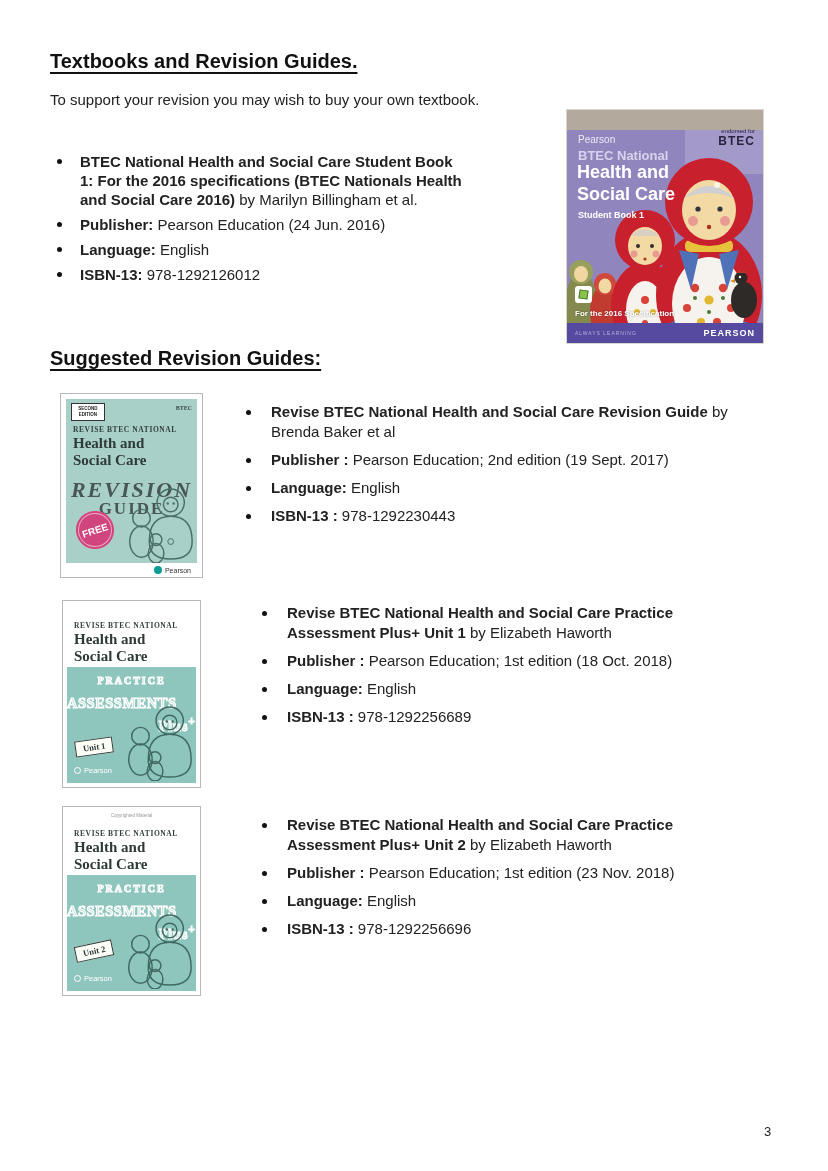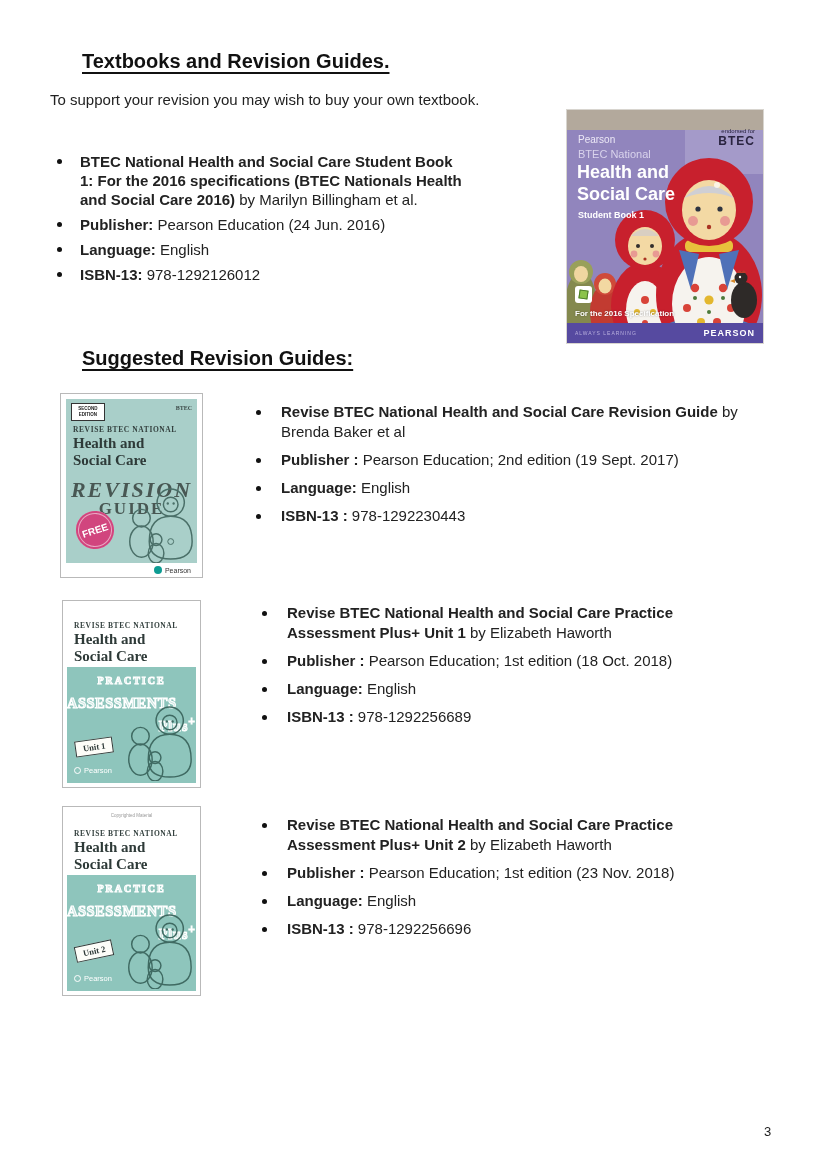--- a/index.html
+++ b/index.html
@@ -6,51 +6,50 @@
   body { background: #888; font-family: "Liberation Sans", sans-serif; }
   .page {
     position: relative; width: 828px; height: 1171px; margin: 0 auto;
     background: #ffffff; color: #1f1f1f; overflow: hidden;
   }
   
   .h-main {
     position: absolute; left: 50px; font-size: 20px; font-weight: bold;
     text-decoration: underline; text-decoration-thickness: 2px; text-underline-offset: 4px;
     color: #111;
-    margin-left: 32px;
   }
   #h1 { top: 50px; }
   #h2 { top: 347px; }
   
   .intro { position: absolute; left: 50px; top: 88px; font-size: 15px; line-height: 23px; color: #222; }
   
   ul.blist { list-style: none; position: absolute; }
   ul.blist li { position: relative; font-size: 15px; color: #222; }
   ul.blist li::before {
     content: ""; position: absolute; width: 5px; height: 5px; border-radius: 50%;
     background: #111; top: 7px;
   }
   ul.blist .b { font-weight: bold; }
   #list-textbook { left: 50px; top: 152px; width: 420px; }
   #list-textbook li { padding-left: 30px; line-height: 19px; margin-bottom: 6px; }
   #list-textbook li::before { left: 7px; }
   ul.glist li { padding-left: 37px; line-height: 20px; margin-bottom: 8px; }
   ul.glist li::before { left: 12px; top: 8px; }
-  #list-g1 { left: 244px; top: 402px; width: 500px; }
+  #list-g1 { left: 234px; top: 402px; width: 500px; }
   #list-g2 { left: 250px; top: 603px; width: 500px; }
   #list-g3 { left: 250px; top: 815px; width: 500px; }
   
   .cover-textbook {
     position: absolute; left: 567px; top: 110px; width: 196px; height: 233px;
     overflow: hidden; box-shadow: 0 0 0 1px #d8d5cf;
   }
   .cover-textbook svg.ct-bg { position: absolute; inset: 0; }
   .ct-txt { position: absolute; color: #fff; }
   .ct-pearson { left: 11px; top: 24px; font-size: 10px; color: #ece8f6; }
-  .ct-series  { left: 11px; top: 38px; font-size: 11px; color: #d9d3ec; }
+  .ct-series  { left: 11px; top: 38px; font-size: 13px; color: #d9d3ec; font-weight: bold; }
   .ct-title1  { left: 10px; top: 52px; font-size: 18px; font-weight: bold; }
   .ct-title2  { left: 10px; top: 74px; font-size: 18px; font-weight: bold; }
   .ct-sub     { left: 11px; top: 100px; font-size: 9px; font-weight: bold; }
   .ct-endorsed { right: 8px; top: 18px; text-align: right; color: #2a2440; }
   .ct-endorsed .small { display: block; font-size: 6px; }
   .ct-endorsed .big { display: block; font-size: 12px; font-weight: bold; letter-spacing: 1px; }
   .ct-spec { left: 8px; bottom: 25px; font-size: 8px; font-weight: bold; text-shadow: 0 0 2px #00000066; }
   .ct-bar {
     position: absolute; left: 0; right: 0; bottom: 0; height: 20px; background: #564aa0;
     display: flex; align-items: center; justify-content: space-between; padding: 0 8px;

